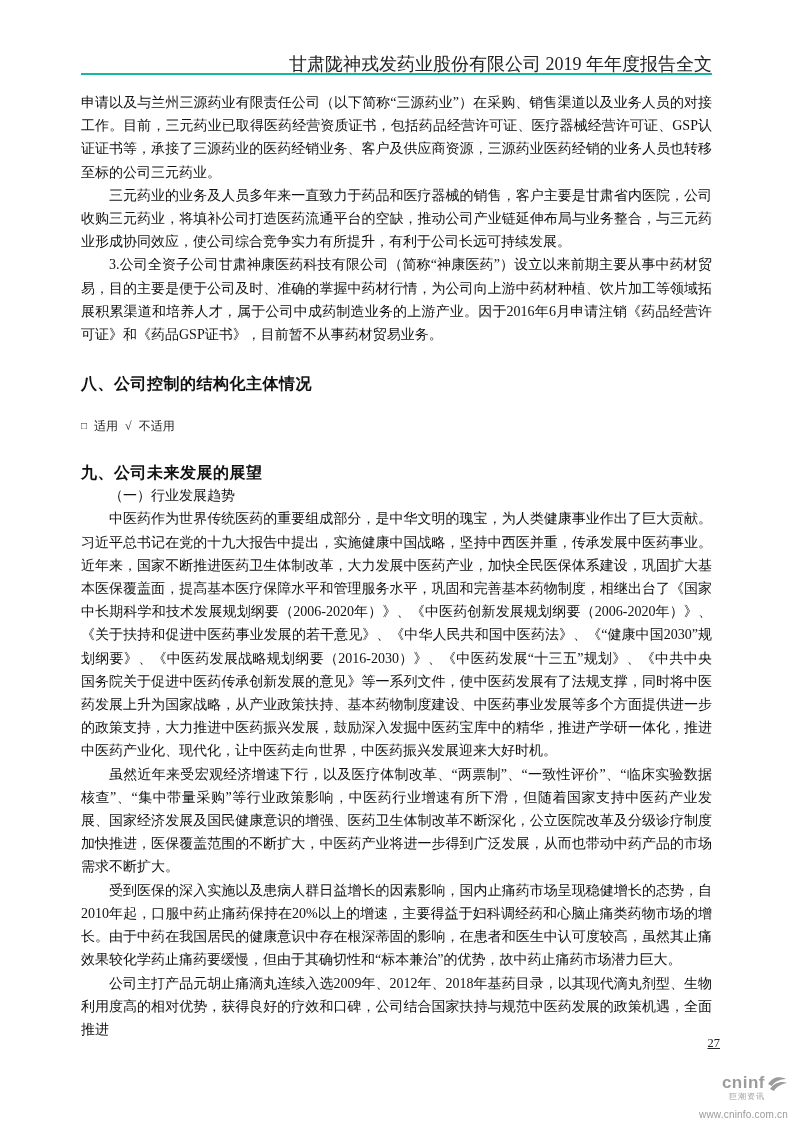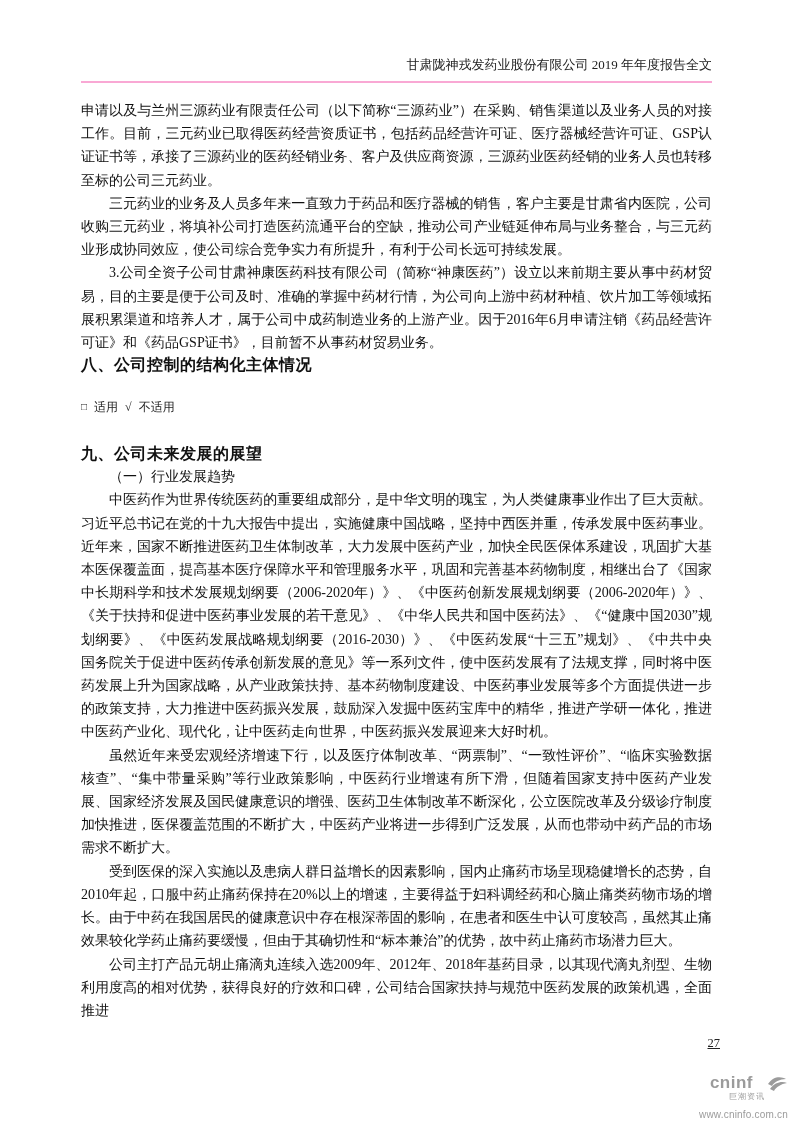--- a/index.html
+++ b/index.html
@@ -12,42 +12,42 @@
     background: #ffffff;
     color: #111111;
     font-family: "Liberation Serif", "DejaVu Serif", serif;
     overflow: hidden;
   }
   .content {
     padding: 56px 81px 0 81px;
   }
   .doc-header {
     text-align: right;
-    font-size: 13px;
+    font-size: 18px;
     line-height: 17px;
-    padding-bottom: 8px;
-    border-bottom: 2px solid #f9a8d4;
+    padding-bottom: 0;
+    border-bottom: 2px solid #14b8a6;
     color: #222222;
   }
   .body-block {
     margin-top: 16px;
     font-size: 14px;
     line-height: 23.2px;
     text-align: justify;
   }
   .body-block p { margin: 0; }
   .body-block p.indent { text-indent: 2em; }
   h2.section-heading {
     font-size: 16px;
     line-height: 22px;
     font-weight: bold;
     color: #111111;
     letter-spacing: 0.5px;
   }
-  .heading-8 { }
+  .heading-8 { margin-top: 27px; }
   .heading-9 { margin-top: 28px; }
   .applicability {
     margin-top: 24px;
     font-size: 12px;
     line-height: 15px;
     color: #222222;
     display: flex;
     align-items: center;
     gap: 7px;
   }
@@ -70,21 +70,21 @@
     top: 1074px;
     width: 100px;
     color: #9b9b9b;
     font-family: "Liberation Sans", "DejaVu Sans", sans-serif;
     text-align: right;
   }
   .logo-row {
     display: flex;
     align-items: center;
     justify-content: flex-end;
-    gap: 13px;
+    gap: 1px;
   }
   .logo-brand {
     font-size: 17px;
     font-weight: bold;
     letter-spacing: 0.5px;
     line-height: 18px;
   }
   .logo-caption {
     font-size: 8px;
     letter-spacing: 1px;

